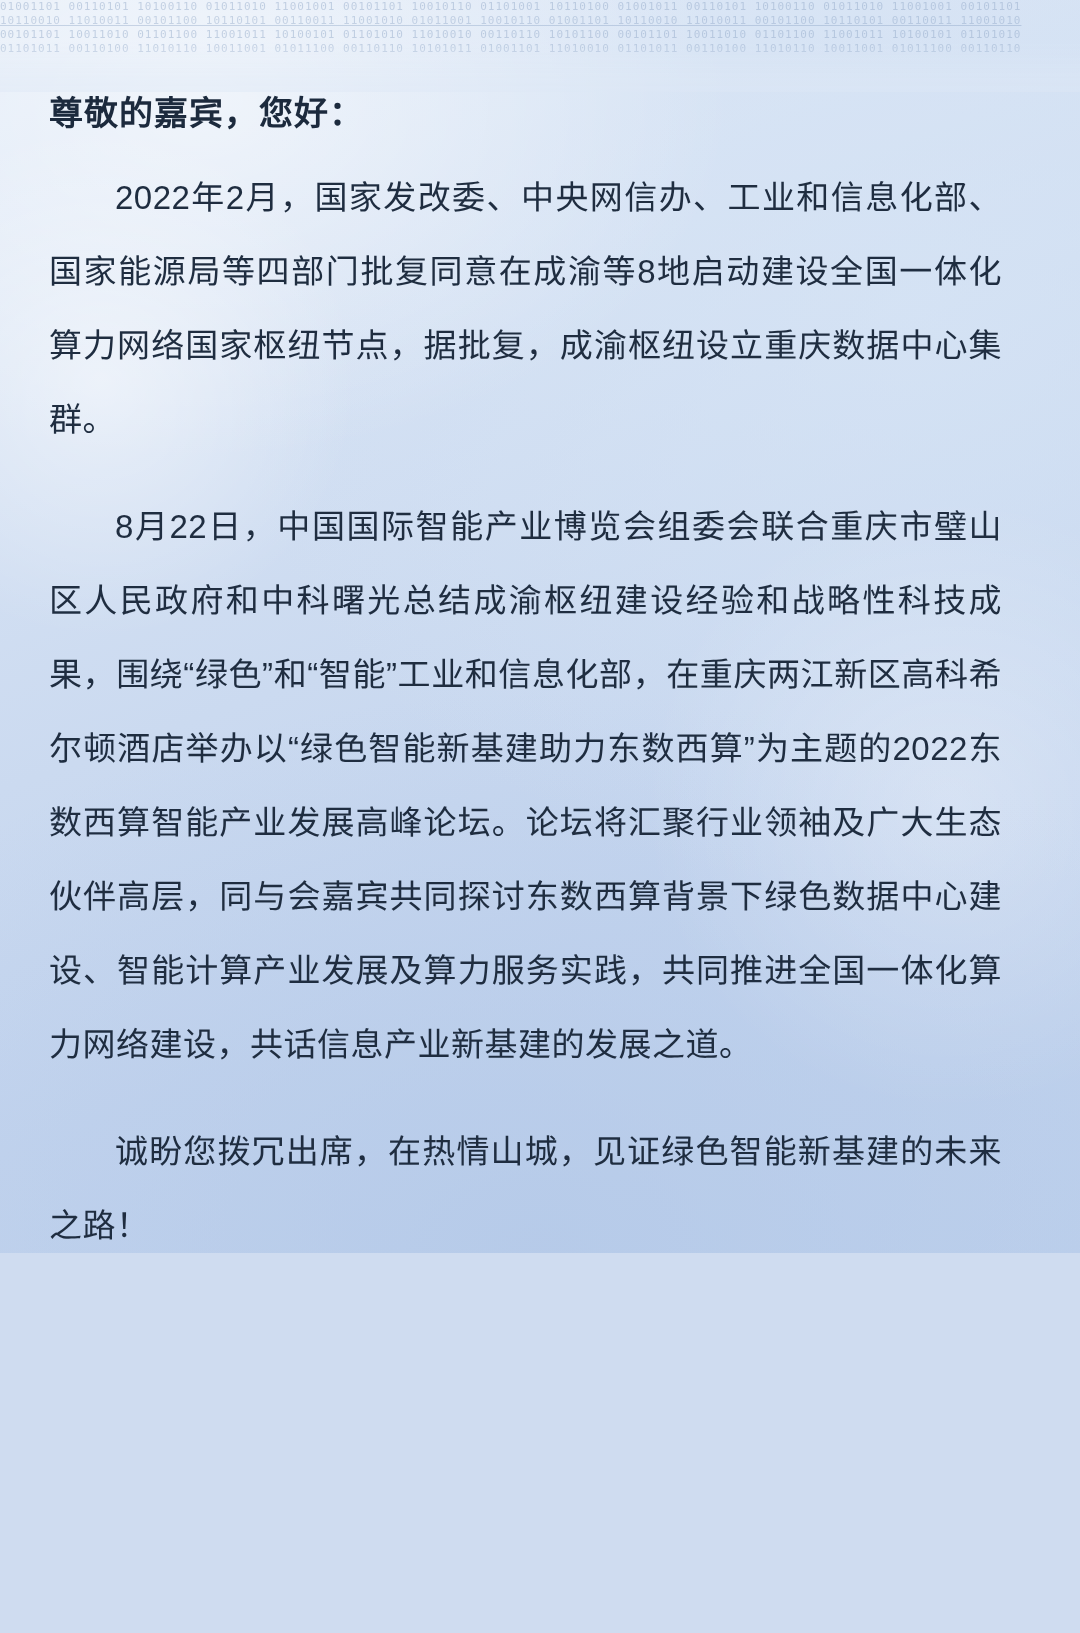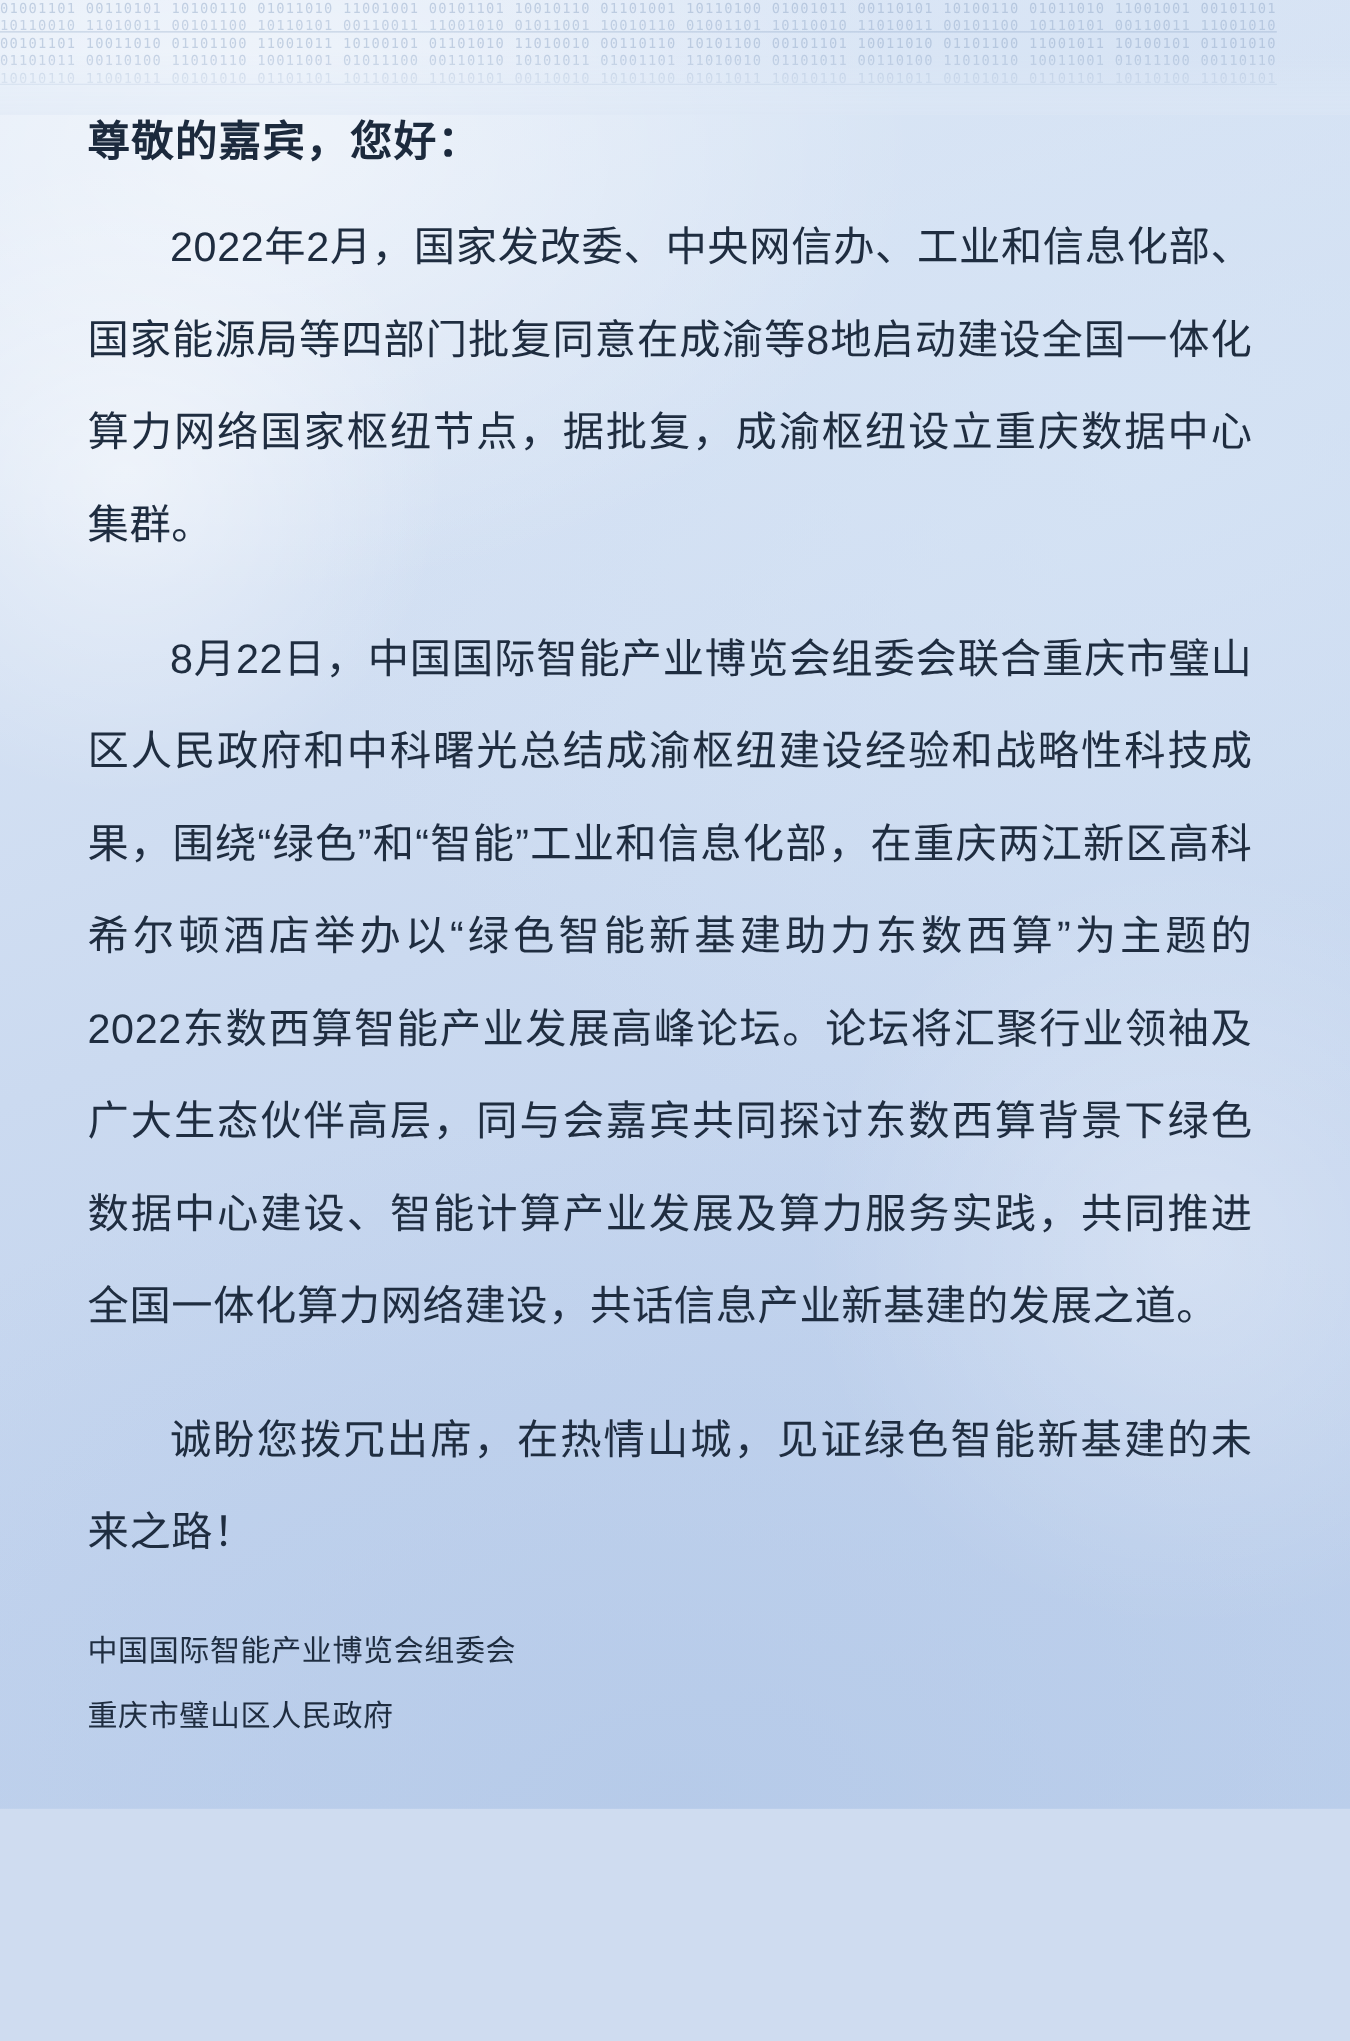--- a/index.html
+++ b/index.html
@@ -10,21 +10,21 @@
     width: 1080px;
     height: 1633px;
     overflow: hidden;
     font-family: "Liberation Sans", "DejaVu Sans", sans-serif;
     background: #cfdcf0;
   }
 
   .page {
     position: relative;
     width: 1080px;
-    height: 1447px;
+    height: 1253px;
     box-sizing: border-box;
     background:
       radial-gradient(ellipse 900px 600px at 18% 8%, rgba(255,255,255,0.55) 0%, rgba(255,255,255,0.0) 60%),
       radial-gradient(ellipse 1100px 900px at 85% 25%, rgba(214,228,245,0.75) 0%, rgba(214,228,245,0.0) 65%),
       radial-gradient(ellipse 1200px 800px at 50% 100%, rgba(180,201,232,0.8) 0%, rgba(180,201,232,0.0) 70%),
       linear-gradient(160deg, #e3ecf8 0%, #d7e3f4 22%, #cbdaf0 48%, #c3d4ee 70%, #bdd0ec 100%);
     overflow: hidden;
   }
 
   
@@ -74,21 +74,21 @@
     bottom: 140px;
     width: 620px;
     height: 620px;
     border-radius: 50%;
     background: radial-gradient(circle, rgba(255,255,255,0.30) 0%, rgba(255,255,255,0) 70%);
     pointer-events: none;
   }
 
   .content {
     position: relative;
-    padding: 0 78px 0 70px;
+    padding: 0 78px 0 49px;
     z-index: 2;
   }
 
   .salutation {
     margin-top: 86px;
     font-size: 34px;
     font-weight: bold;
     color: #1c2a3d;
     letter-spacing: 1px;
   }
@@ -123,21 +123,20 @@
 </head>
 <body>
 
 <div class="page">
 
   <div class="binary-strip">
     <div class="row">01001101 00110101 10100110 01011010 11001001 00101101 10010110 01101001 10110100 01001011 00110101 10100110 01011010 11001001 00101101</div>
     <div class="row f">10110010 11010011 00101100 10110101 00110011 11001010 01011001 10010110 01001101 10110010 11010011 00101100 10110101 00110011 11001010</div>
     <div class="row">00101101 10011010 01101100 11001011 10100101 01101010 11010010 00110110 10101100 00101101 10011010 01101100 11001011 10100101 01101010</div>
     <div class="row">01101011 00110100 11010110 10011001 01011100 00110110 10101011 01001101 11010010 01101011 00110100 11010110 10011001 01011100 00110110</div>
-    <div class="row f">10010110 11001011 00101010 01101101 10110100 11010101 00110010 10101100 01011011 10010110 11001011 00101010 01101101 10110100 11010101</div>
     <div class="fade"></div>
   </div>
 
   <div class="glow-left"></div>
   <div class="glow-right"></div>
 
   <div class="content">
 
     <div class="salutation">尊敬的嘉宾，您好：</div>
 

